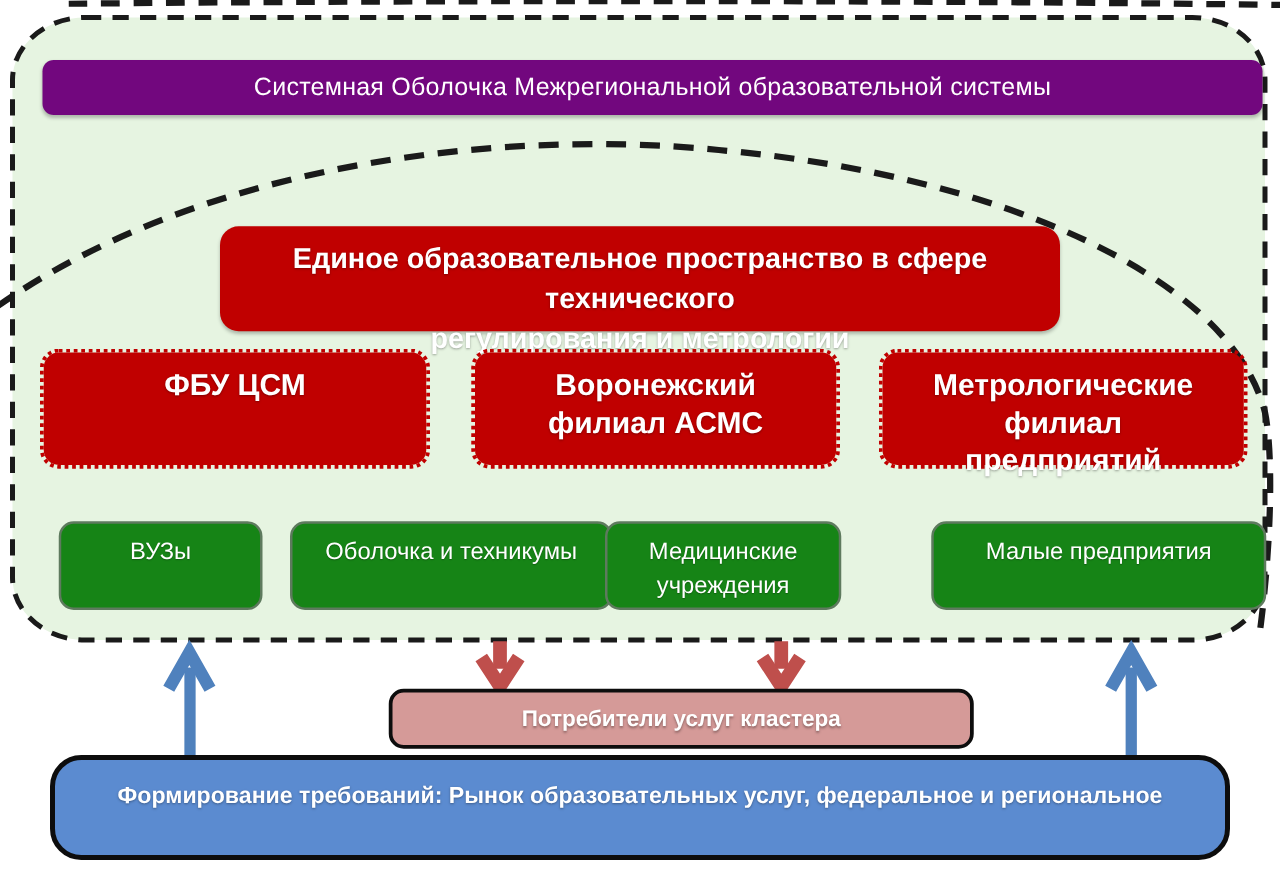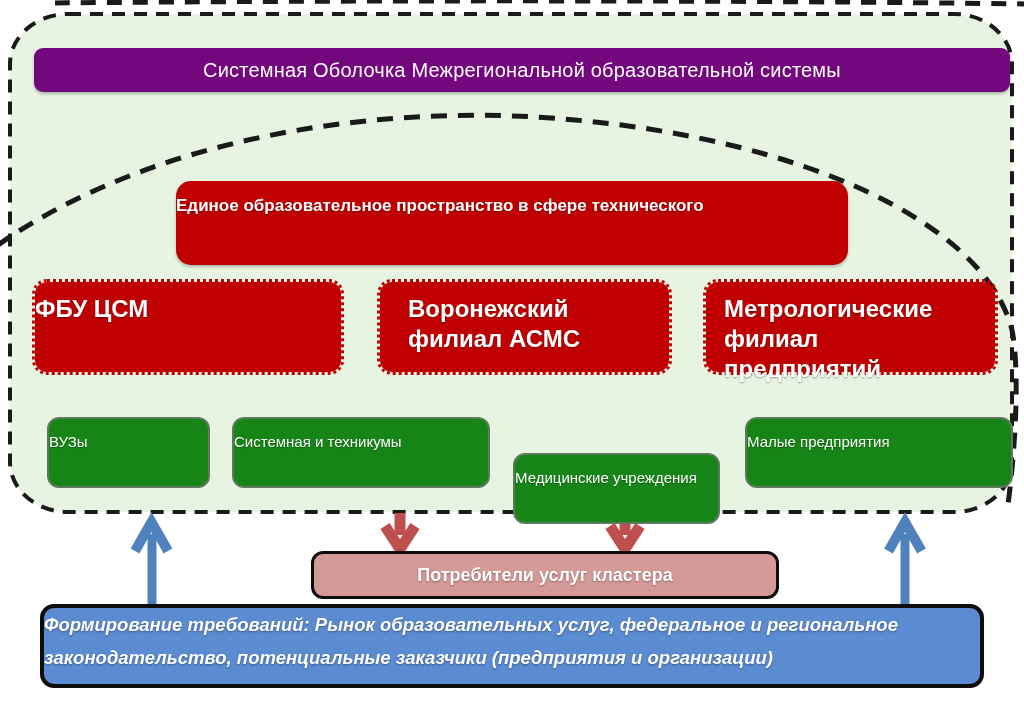--- a/index.html
+++ b/index.html
@@ -2,75 +2,74 @@
 <html style="--page-bg: #ffffff; --container-fill: #e6f4e1; --dash: #1a1a1a; --banner-bg: #72077e; --red-box: #c00000; --green-box: #168416; --green-border: #5e7a5e; --pink-box: #d59a98; --blue-box: #5b8bd0; --box-border: #0d0d0d; --arrow-blue: #4f81bd; --arrow-red: #bf4f4c;"><head>
 <meta charset="utf-8">
 <style>
   html,body{margin:0;padding:0;}
   body{
     width:1024px;height:704px;position:relative;overflow:hidden;
     background:var(--page-bg,#ffffff);
     font-family:"Liberation Sans","DejaVu Sans",sans-serif;
   }
   #scene-svg{position:absolute;left:0;top:0;z-index:1;}
-  .box{position:absolute;z-index:2;box-sizing:border-box;color:#fff;text-align:left;}
+  .box{position:absolute;z-index:2;box-sizing:border-box;color:#fff;text-align:center;}
 
   .banner{
     left:34px;top:48px;width:976px;height:44px;
     background:var(--banner-bg,#72077e);border-radius:9px;
     display:flex;align-items:center;justify-content:center;
     font-size:20px;font-weight:500;letter-spacing:.2px;
     box-shadow:0 2px 3px rgba(0,0,0,.25);
   }
   .unified{
     left:176px;top:181px;width:672px;height:84px;
     background:var(--red-box,#c00000);border-radius:15px;
-    padding-top:9px;font-size:17px;font-weight:bold;line-height:32px;
+    padding-top:9px;font-size:23px;font-weight:bold;line-height:32px;
     text-shadow:0 1px 2px rgba(0,0,0,.35);
     box-shadow:0 2px 3px rgba(0,0,0,.25);
   }
   .red-dotted{
     background:var(--red-box,#c00000);
     background-clip:padding-box;
     border:3px dotted var(--red-box,#c00000);
     border-radius:15px;top:279px;height:96px;
     padding-top:12px;font-size:24px;font-weight:bold;line-height:30px;
     text-shadow:0 1px 2px rgba(0,0,0,.35);
   }
   .r1{left:32px;width:312px;}
   .r2{left:377px;width:295px;padding-left:28px;padding-right:28px;}
   .r3{left:703px;width:295px;padding-left:18px;padding-right:18px;}
 
   .green{
     background:var(--green-box,#168416);
     border:2px solid var(--green-border,#5e7a5e);
     border-radius:12px;top:417px;height:71px;
-    padding-top:9px;font-size:15px;line-height:27px;
+    padding-top:9px;font-size:19px;line-height:27px;
     text-shadow:0 1px 1px rgba(0,0,0,.3);
   }
   .g1{left:47px;width:163px;}
   .g2{left:232px;width:258px;}
-  .g3{left:513px;width:207px;margin-top:36px;}
+  .g3{left:484px;width:189px;}
   .g4{left:745px;width:268px;}
 
   .consumers{
     left:311px;top:551px;width:468px;height:48px;
     background:var(--pink-box,#d59a98);
     border:3px solid var(--box-border,#0d0d0d);border-radius:12px;
     display:flex;align-items:center;justify-content:center;
     font-size:18px;font-weight:bold;
     text-shadow:0 1px 2px rgba(0,0,0,.35);
   }
   .requirements{
     left:40px;top:604px;width:944px;height:84px;
     background:var(--blue-box,#5b8bd0);
-    border:4px solid var(--box-border,#0d0d0d);border-radius:14px;
-    padding-top:0;font-size:18.5px;font-weight:bold;line-height:33px;
+    border:4px solid var(--box-border,#0d0d0d);border-radius:25px;
+    padding-top:11px;font-size:18.5px;font-weight:bold;line-height:33px;
     text-shadow:0 1px 2px rgba(0,0,0,.35);
-    font-style:italic;
   }
 </style>
 </head>
 <body>
 
 <svg id="scene-svg" width="1024" height="704" viewBox="0 0 1024 704">
 
   <rect x="10" y="14" width="1002" height="498" rx="58" ry="50" fill="var(--container-fill,#e6f4e1)" stroke="var(--dash,#1a1a1a)" stroke-width="4" stroke-dasharray="13 9"></rect>
 
   <path d="M 55 3 C 350 0, 750 0, 1026 4" fill="none" stroke="var(--dash,#1a1a1a)" stroke-width="5" stroke-dasharray="15 11"></path>
@@ -95,45 +94,45 @@
     <path d="M 610 526 L 625 549 L 640 526" fill="none" stroke="var(--arrow-red,#bf4f4c)" stroke-width="11" stroke-linejoin="miter"></path>
   </g>
 </svg>
 
 <div class="box banner">
   <span>Системная Оболочка Межрегиональной образовательной системы</span>
 </div>
 
 <div class="box unified">
   <div>Единое образовательное пространство в  сфере технического</div>
+  <div>регулирования и метрологии</div>
 </div>
 
 <div class="box red-dotted r1">
   <span>ФБУ ЦСМ</span>
 </div>
 <div class="box red-dotted r2">
   <span>Воронежский филиал АСМС</span>
 </div>
 <div class="box red-dotted r3">
   <span>Метрологические филиал предприятий</span>
 </div>
 
 <div class="box green g1">
   <span>ВУЗы</span>
 </div>
 <div class="box green g2">
-  <span>Системная и техникумы</span>
+  <span>Оболочка и техникумы</span>
 </div>
 <div class="box green g3">
   <span>Медицинские учреждения</span>
 </div>
 <div class="box green g4">
   <span>Малые предприятия</span>
 </div>
 
 <div class="box consumers">
   <span>Потребители услуг кластера</span>
 </div>
 
 <div class="box requirements">
   <div>Формирование требований: Рынок образовательных услуг, федеральное и региональное</div>
-  <div>законодательство, потенциальные заказчики (предприятия и организации)</div>
 </div>
 
 </body></html>

